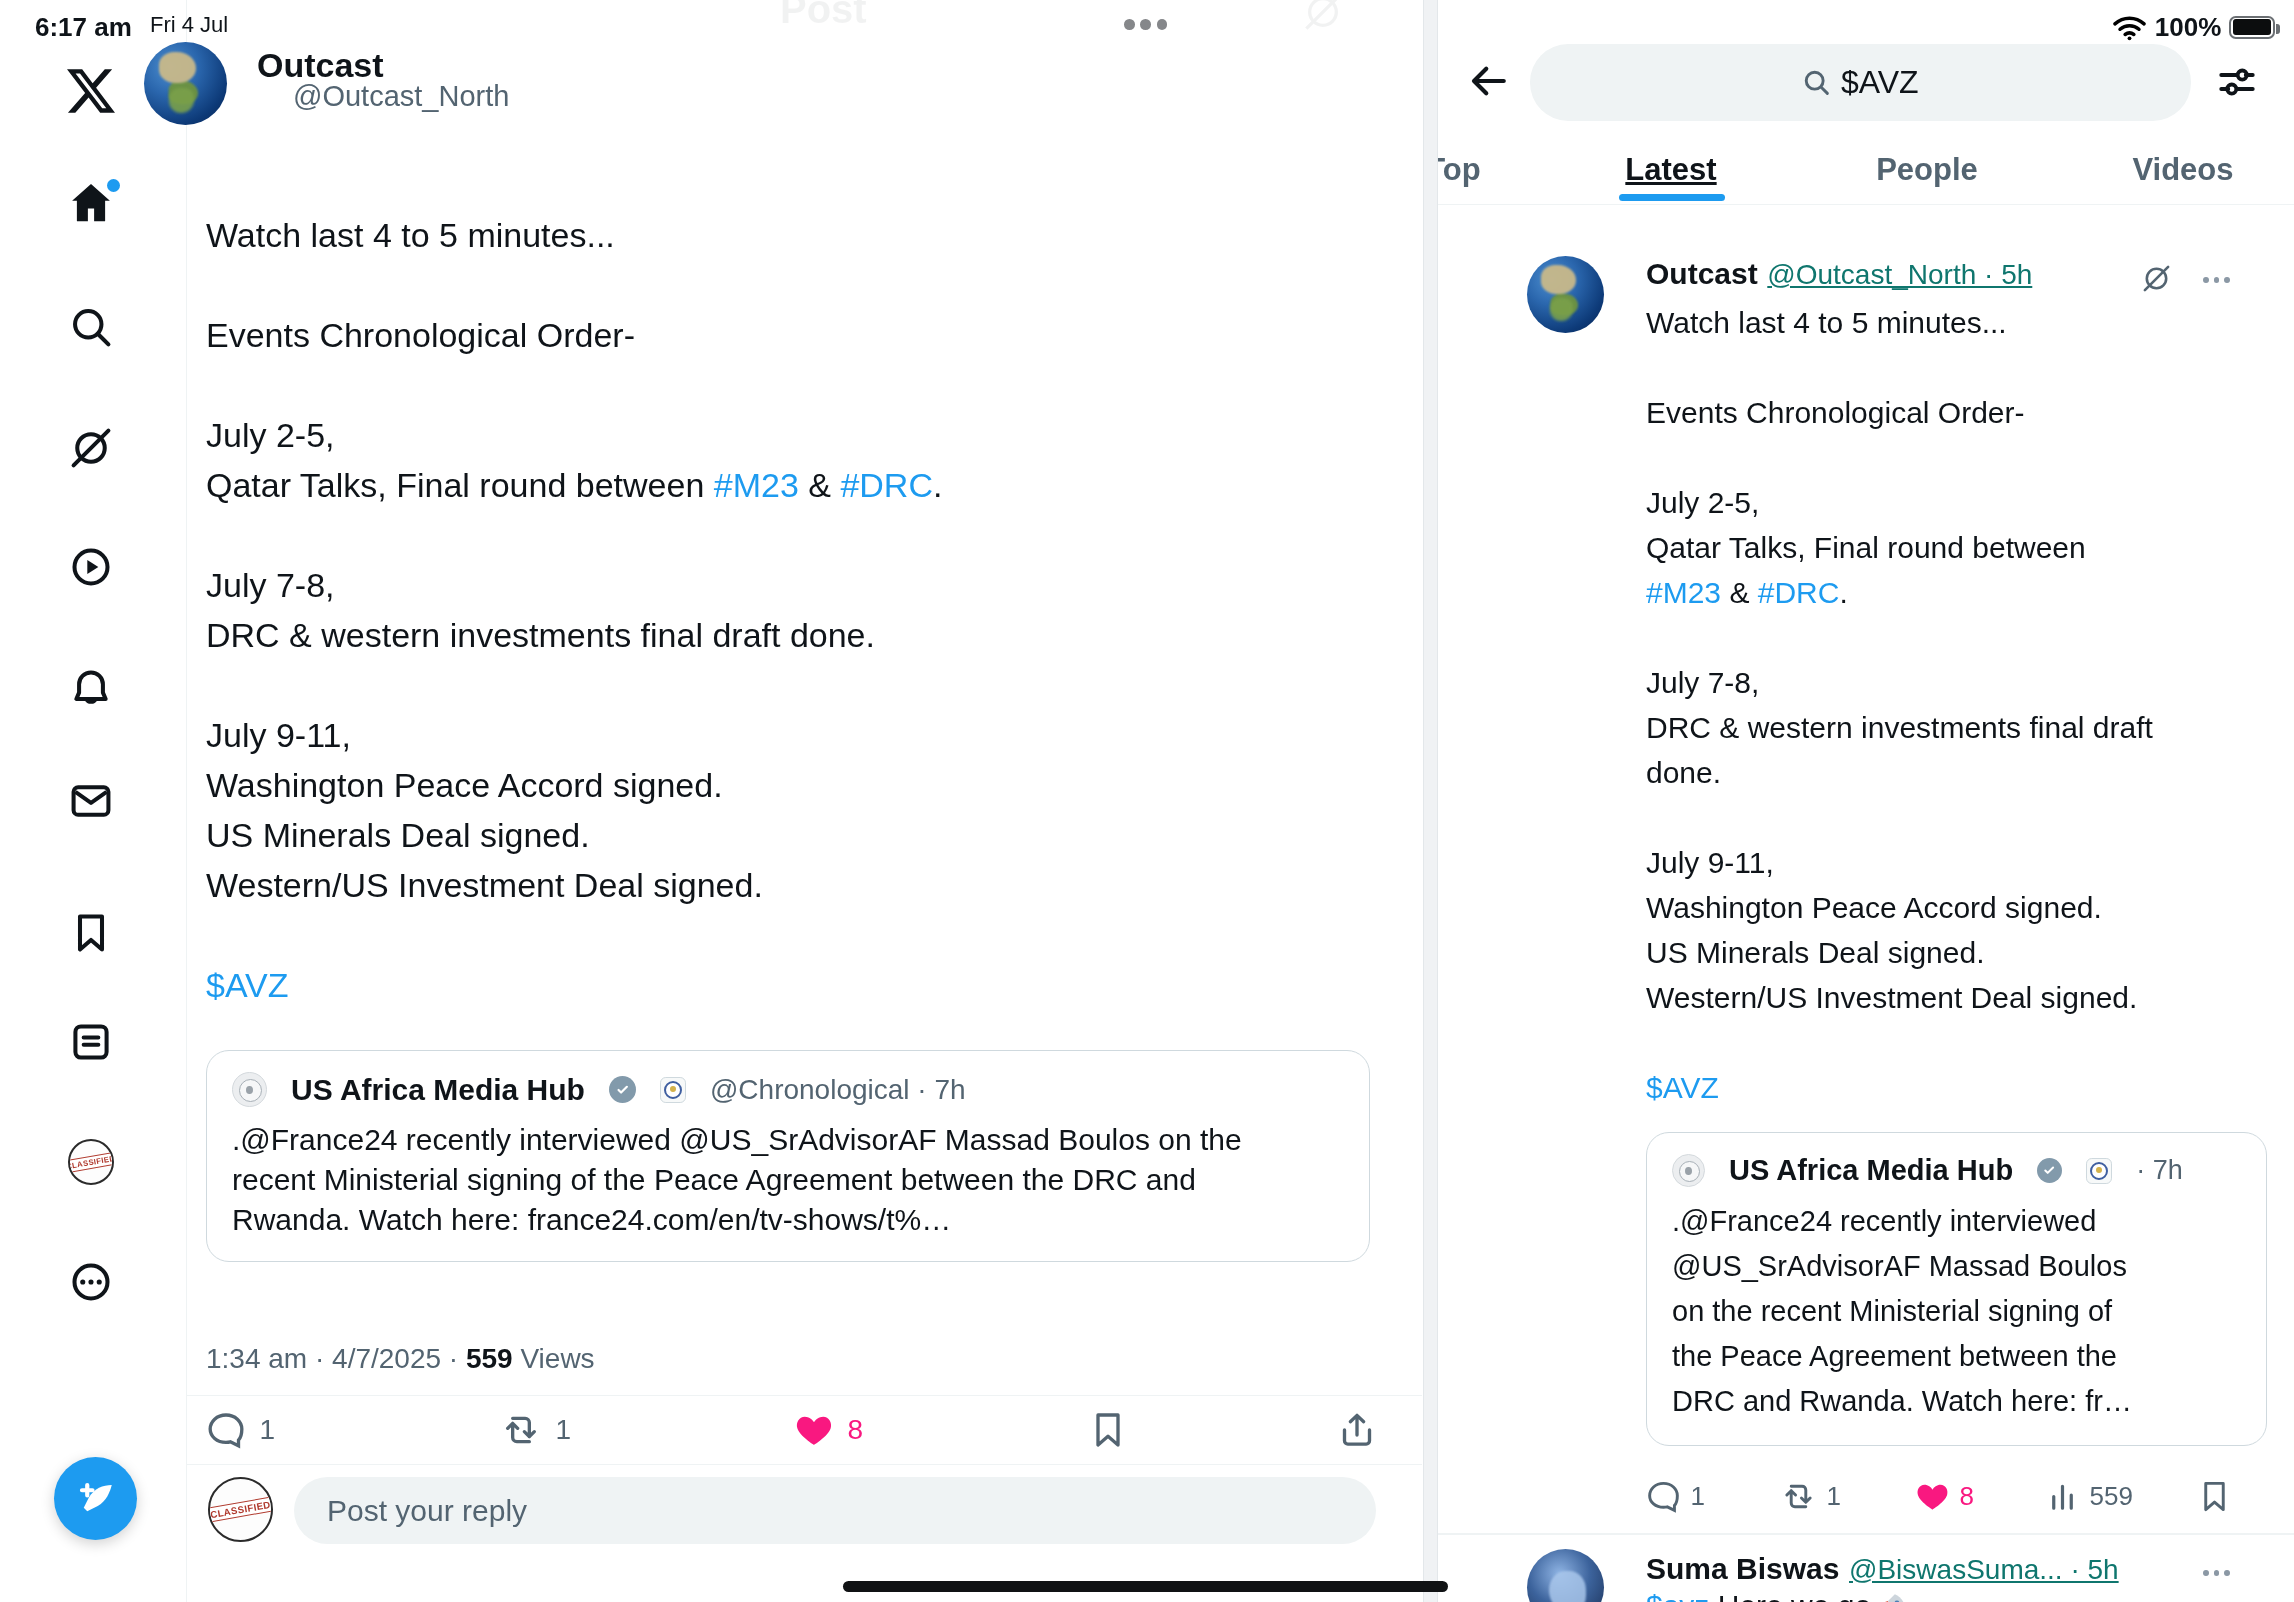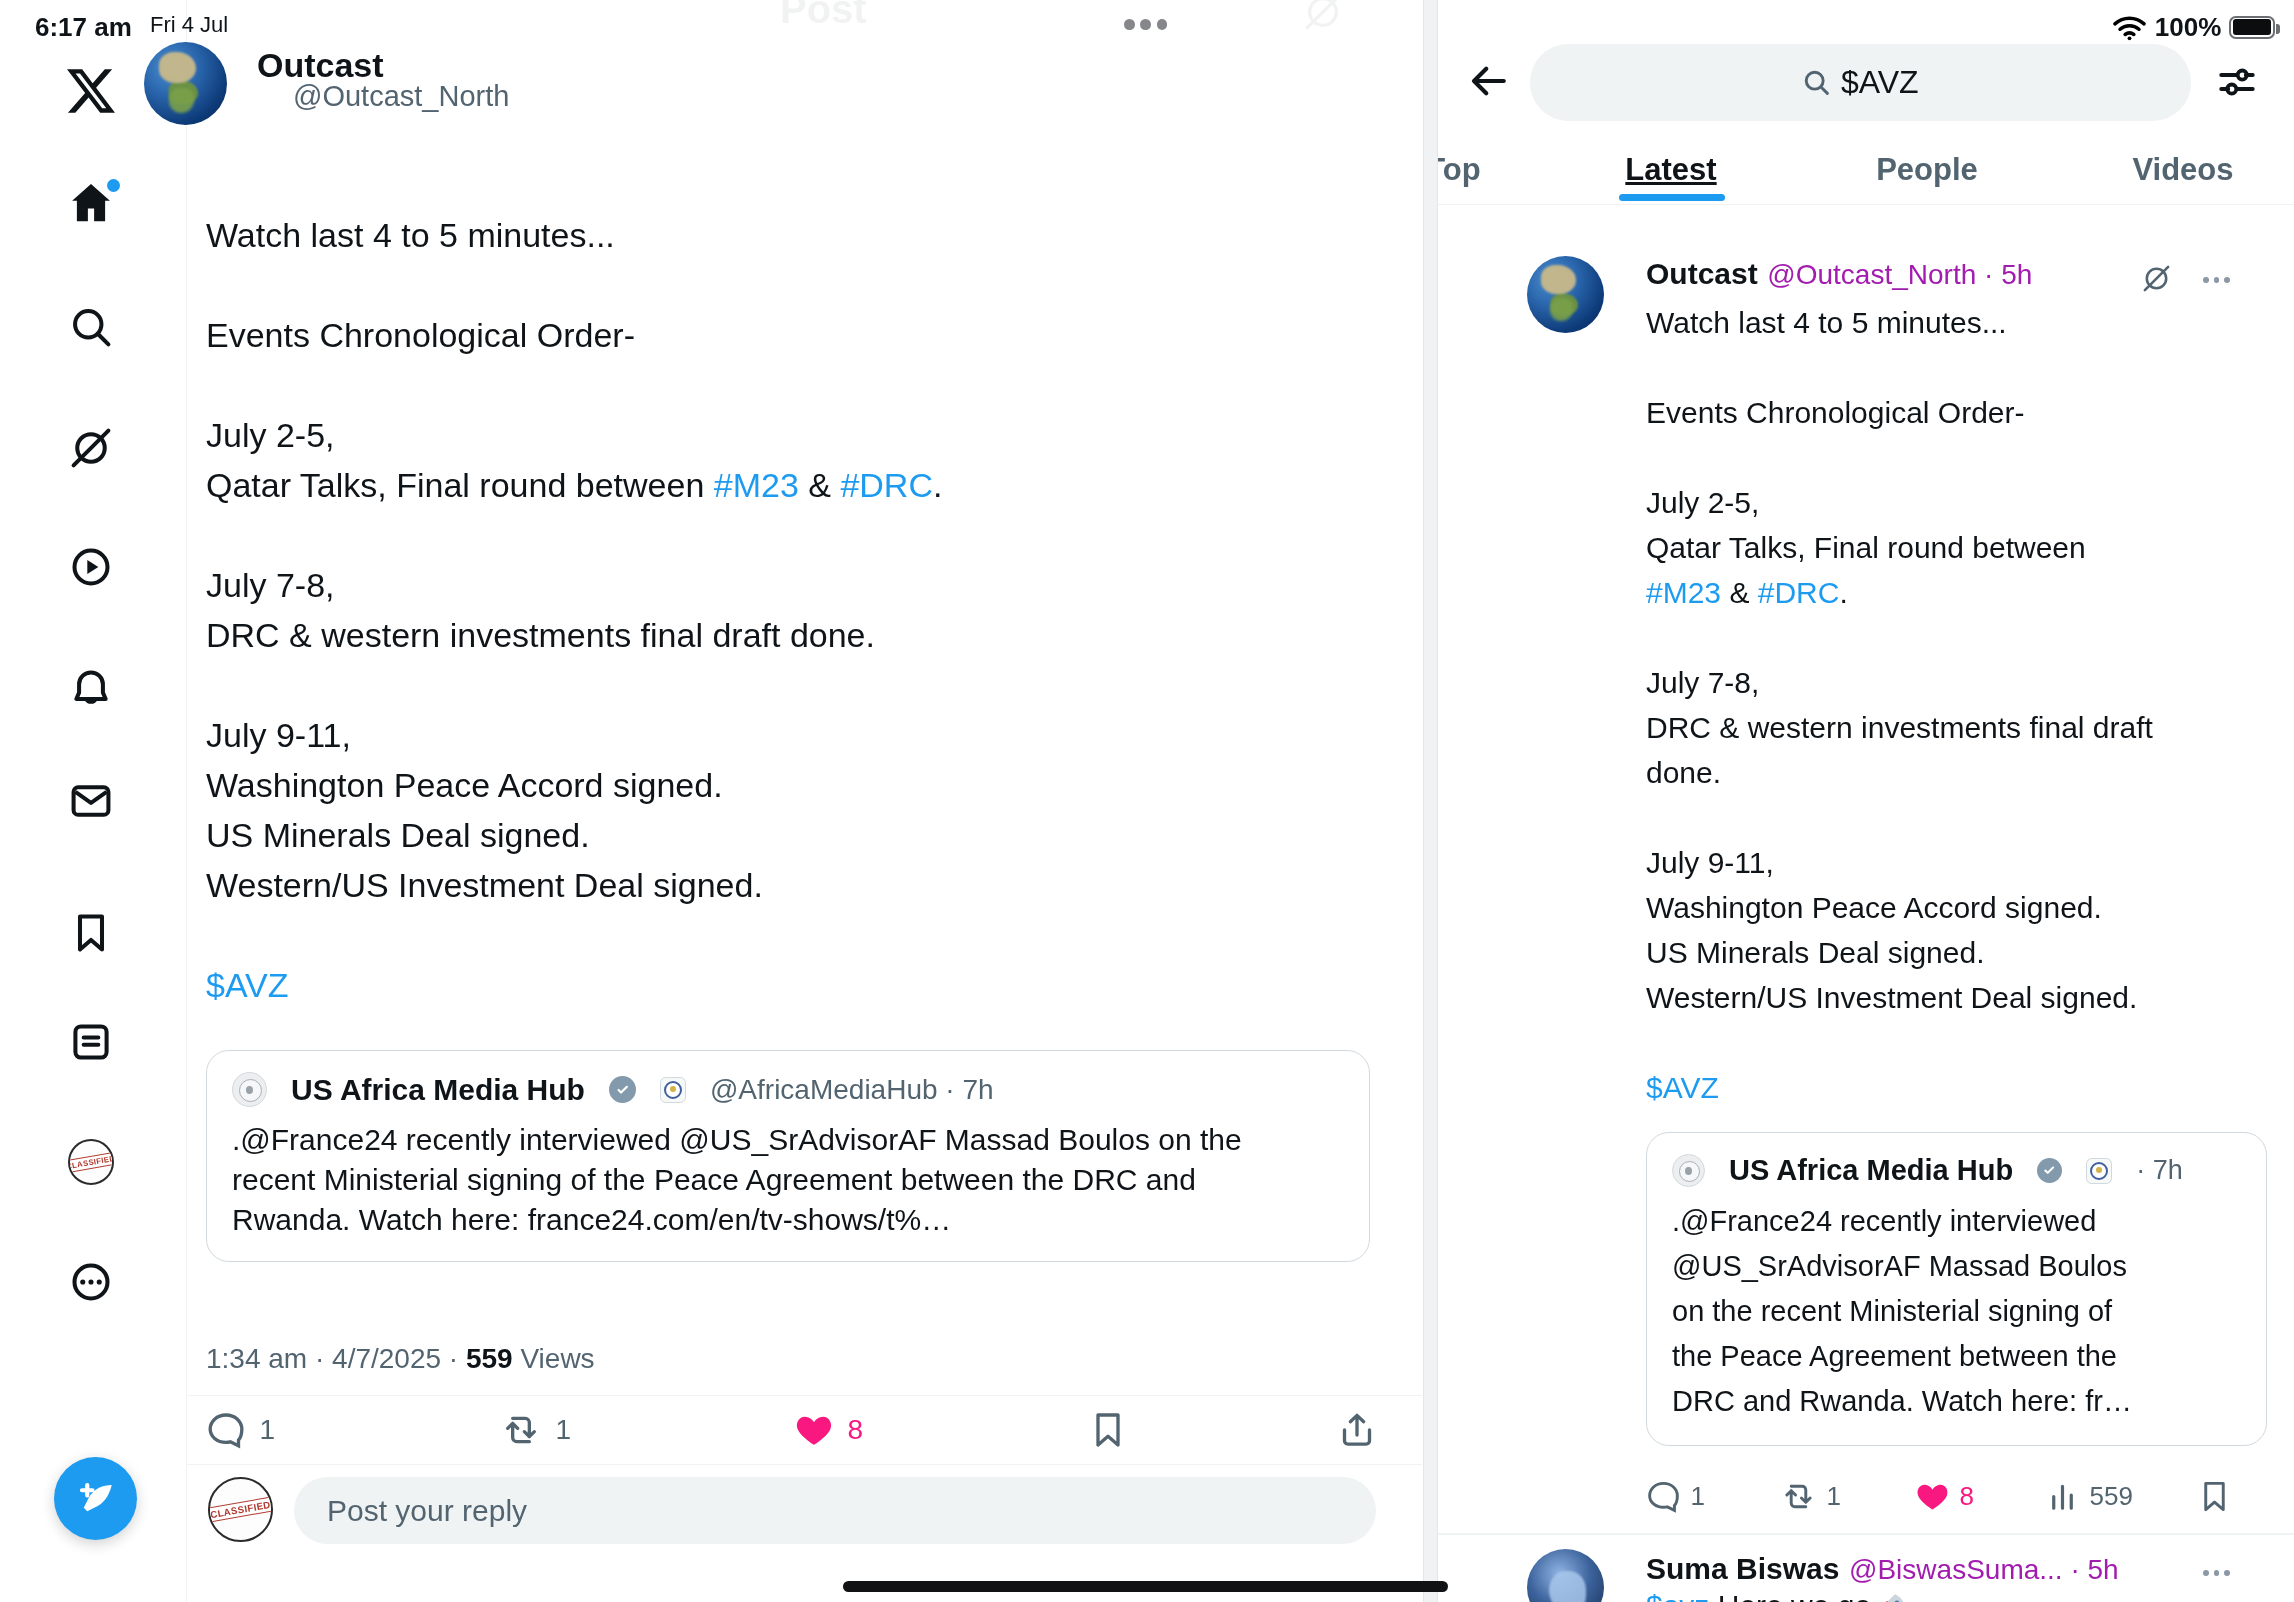--- a/index.html
+++ b/index.html
@@ -78,21 +78,21 @@
 
   
   .r-back{left:29px;top:60px;}
   .r-pill{left:92px;top:44px;width:661px;height:77px;border-radius:38px;background:#eff3f4;
           display:flex;align-items:center;justify-content:center;gap:9.6px;}
   .r-pill .q{font-size:32px;font-weight:500;color:#0f1419;}
   .r-filter{left:778px;top:61px;}
   .tab{position:absolute;top:152px;font-size:31px;font-weight:600;color:#536471;transform:translateX(-50%);}
   .tab.active{color:#0f1419;font-weight:700;text-decoration:underline;}
   .tab-underline{left:181px;top:194px;width:106px;height:6.7px;border-radius:3.8px;background:#1d9bf0;}
-  .meta{font-size:28px;color:#a21caf;}
+  .meta{font-size:28px;color:#0f766e;text-decoration:underline;}
   .dots3{display:flex;gap:4.8px;align-items:center;}
   .dots3 i{width:5.8px;height:5.8px;border-radius:50%;background:#8b98a5;display:block;}
 
   .badge-check{width:27px;height:27px;border-radius:50%;background:#829aab;display:inline-flex;
         align-items:center;justify-content:center;flex:none;}
   .badge-seal{width:26px;height:26px;border-radius:5.8px;background:#f7f9f9;border:1px solid #cfd9de;
         display:inline-flex;align-items:center;justify-content:center;flex:none;position:relative;}
   .badge-seal i{width:18px;height:18px;border-radius:50%;background:#fff;border:2.4px solid #3f5fa0;display:block;position:relative;}
   .badge-seal i::after{content:"";position:absolute;left:3.8px;top:3.8px;width:5.8px;height:5.8px;border-radius:50%;background:#d4b24c;}
 
@@ -208,21 +208,21 @@
         <div class="sealav" style="position:relative;width:35px;height:35px;"></div>
         <span class="qname" style="font-size:30px;">US Africa Media Hub</span>
         <span class="badge-check">
           <svg width="15.4" height="15.4" viewBox="0 0 24 24" fill="none" stroke="#fff" stroke-width="3.4" stroke-linecap="round" stroke-linejoin="round">
               <path d="m5.5 12.5 4 4 9-9"></path>
             </svg>
         </span>
         <span class="badge-seal">
             <i></i>
           </span>
-        <span class="qmeta" style="font-size:28px;">@AfricaMediaHub · 7h</span>
+        <span class="qmeta" style="font-size:28px;">@Chronological · 7h</span>
       </div>
       <div class="qbody" style="font-size:30px;line-height:40px;margin-top:13.4px;">.@France24 recently interviewed @US_SrAdvisorAF Massad Boulos on the
 recent Ministerial signing of the Peace Agreement between the DRC and
 Rwanda. Watch here: france24.com/en/tv-shows/t%…</div>
     </div>
 
     <div class="abs ts-row">
       <span>1:34 am · 4/7/2025 · </span><b>559</b><span> Views</span>
     </div>
 

